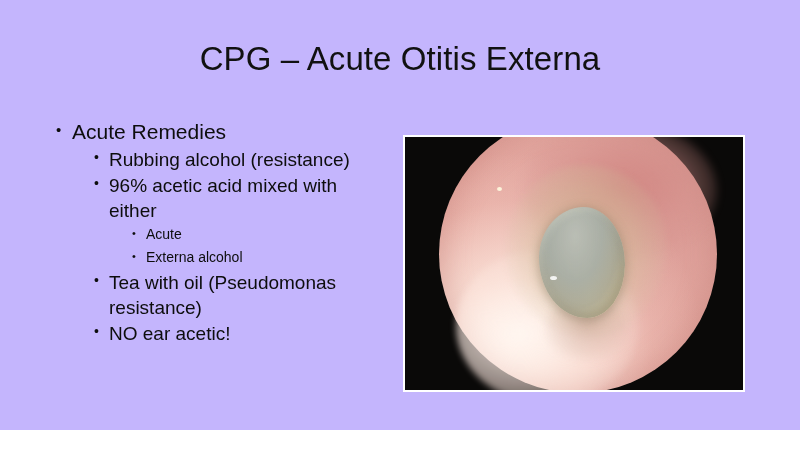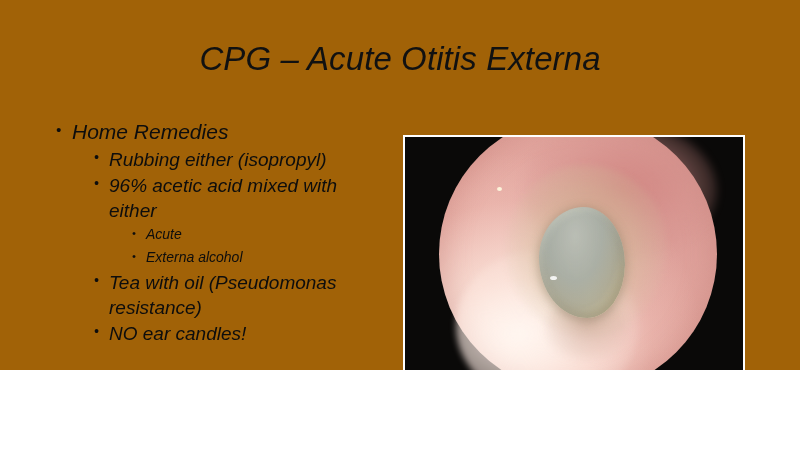--- a/index.html
+++ b/index.html
@@ -7,24 +7,23 @@
     padding: 0;
     background: #ffffff;
   }
   body {
     font-family: "Liberation Sans", sans-serif;
     color: #000000;
   }
   #slide {
     position: relative;
     width: 800px;
-    height: 370px;
-    background: #a16207;
+    height: 430px;
+    background: #c4b5fd;
     overflow: hidden;
-    font-style: italic;
   }
 
   
   #slide-title {
     position: absolute;
     left: 0;
     top: 40px;
     width: 800px;
     text-align: center;
     font-size: 33px;
@@ -202,26 +201,26 @@
 <body>
 
 <div id="slide">
 
   <div id="slide-title">CPG – Acute Otitis Externa</div>
 
   <div id="body-list">
 
     <div class="bullet-row lvl1">
       <span class="bullet-mark">•</span>
-      <span class="bullet-text">Home Remedies</span>
-    </div>
-
-    <div class="bullet-row lvl2">
-      <span class="bullet-mark">•</span>
-      <span class="bullet-text">Rubbing either (isopropyl)</span>
+      <span class="bullet-text">Acute Remedies</span>
+    </div>
+
+    <div class="bullet-row lvl2">
+      <span class="bullet-mark">•</span>
+      <span class="bullet-text">Rubbing alcohol (resistance)</span>
     </div>
 
     <div class="bullet-row lvl2">
       <span class="bullet-mark">•</span>
       <span class="bullet-text">96% acetic acid mixed with either</span>
     </div>
 
     <div class="bullet-row lvl3">
       <span class="bullet-mark">•</span>
       <span class="bullet-text">Acute</span>
@@ -232,21 +231,21 @@
       <span class="bullet-text">Externa alcohol</span>
     </div>
 
     <div class="bullet-row lvl2">
       <span class="bullet-mark">•</span>
       <span class="bullet-text">Tea with oil (Pseudomonas resistance)</span>
     </div>
 
     <div class="bullet-row lvl2">
       <span class="bullet-mark">•</span>
-      <span class="bullet-text">NO ear candles!</span>
+      <span class="bullet-text">NO ear acetic!</span>
     </div>
 
   </div>
 
   <div id="otoscopy-figure">
     <div id="otoscopy-photo">
       <div id="ear-canal-field">
         <div id="canal-erythema"></div>
         <div id="canal-sheen"></div>
         <div id="canal-debris"></div>

